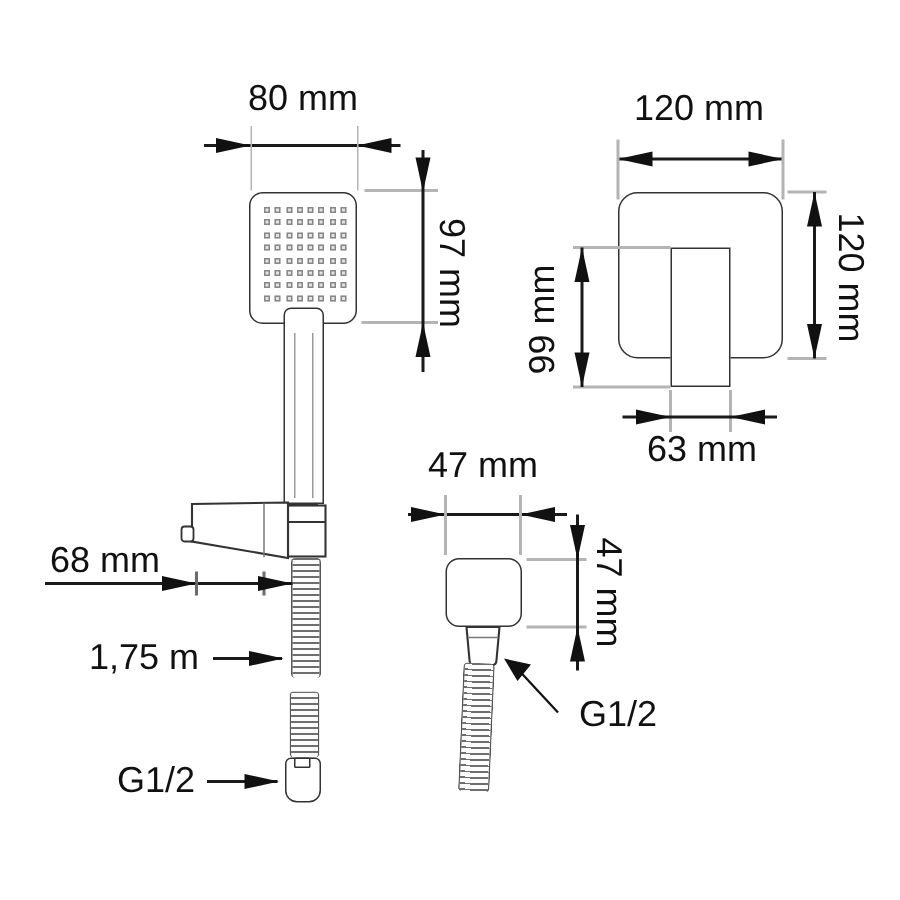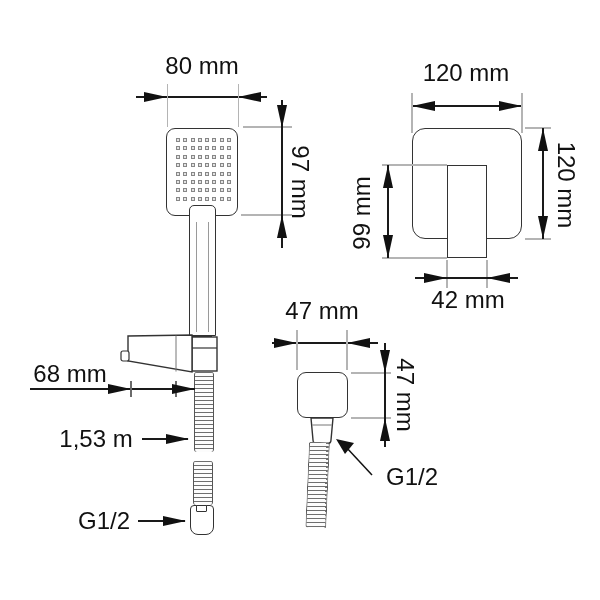--- a/index.html
+++ b/index.html
@@ -146,21 +146,21 @@
       <div class="part" style="left:5px;top:-1px;width:11px;height:7px;border-width:1.2px;border-radius:1px;"></div>
     </div>
 
     <div class="lbl" style="left:24px;top:359px;width:92px;">68 mm</div>
     <div class="dline" style="left:30px;top:388.3px;width:165px;height:1.5px;"></div>
     <div class="tick" style="left:130.3px;top:381px;width:1.5px;height:16px;"></div>
     <div class="tick" style="left:175.3px;top:381px;width:1.5px;height:16px;"></div>
     <div class="ar ar-r" style="left:108px;top:384px;"></div>
     <div class="ar ar-r" style="left:172px;top:384px;"></div>
 
-    <div class="lbl" style="left:50px;top:424px;width:92px;">1,53 m</div>
+    <div class="lbl" style="left:50px;top:424px;width:92px;">1,75 m</div>
     <div class="dline" style="left:142px;top:438.3px;width:46px;height:1.5px;"></div>
     <div class="ar ar-r" style="left:166px;top:434px;"></div>
 
     <div class="lbl" style="left:72px;top:506px;width:64px;">G1/2</div>
     <div class="dline" style="left:138px;top:520.3px;width:47px;height:1.5px;"></div>
     <div class="ar ar-r" style="left:163px;top:516px;"></div>
   </div>
 
   <div>
 
@@ -186,21 +186,21 @@
     <div class="dline" style="left:387.3px;top:165px;width:1.5px;height:93px;"></div>
     <div class="ar ar-u" style="left:383px;top:165px;"></div>
     <div class="ar ar-d" style="left:383px;top:235px;"></div>
     <div class="lbl rot-ccw" style="left:307px;top:198px;width:110px;">99 mm</div>
 
     <div class="eline" style="left:446.3px;top:260px;width:1.5px;height:28px;"></div>
     <div class="eline" style="left:486.3px;top:260px;width:1.5px;height:28px;"></div>
     <div class="dline" style="left:415px;top:277.3px;width:103px;height:1.5px;"></div>
     <div class="ar ar-r" style="left:424px;top:273px;"></div>
     <div class="ar ar-l" style="left:487px;top:273px;"></div>
-    <div class="lbl" style="left:408px;top:285px;width:120px;">42 mm</div>
+    <div class="lbl" style="left:408px;top:285px;width:120px;">63 mm</div>
   </div>
 
   <div>
 
     <div class="lbl" style="left:262px;top:296px;width:120px;">47 mm</div>
     <div class="dline" style="left:272px;top:342.3px;width:106px;height:1.5px;"></div>
     <div class="ar ar-r" style="left:274px;top:338px;"></div>
     <div class="ar ar-l" style="left:347px;top:338px;"></div>
     <div class="eline" style="left:296.3px;top:330px;width:1.5px;height:40px;"></div>
     <div class="eline" style="left:346.3px;top:330px;width:1.5px;height:40px;"></div>

